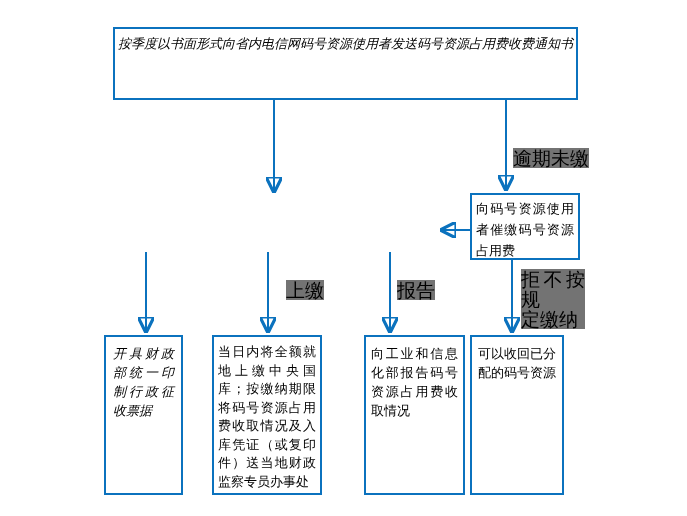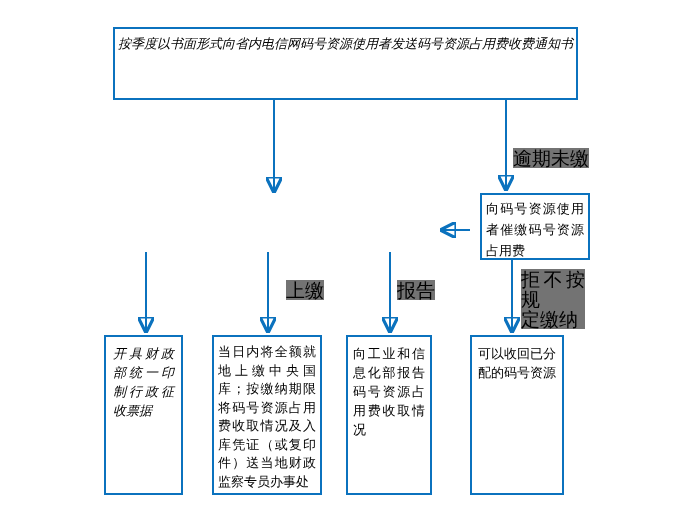--- a/index.html
+++ b/index.html
@@ -29,36 +29,35 @@
   .node-collect{
     left:113px;top:195px;width:324px;height:57px;
     text-align:center;
     padding-top:7px;
   }
   .node-urge{
     left:470px;top:193px;width:110px;height:67px;
     padding:3px 4px 0 4px;
     line-height:21px;
     text-align:justify;
-    margin-left:10px;
   }
   .node-receipt{
     left:104px;top:335px;width:79px;height:160px;
     padding:7px 7px 0 7px;
     text-align:justify;
     font-style:italic;
   }
   .node-treasury{
     left:212px;top:335px;width:110px;height:160px;
     padding:6px 4px 0 4px;
     line-height:18.5px;
     text-align:justify;
   }
   .node-report{
-    left:346px;top:335px;width:86px;height:160px;
+    left:364px;top:335px;width:101px;height:160px;
     padding:7px 5px 0 5px;
     text-align:justify;
   }
   .node-reclaim{
     left:470px;top:335px;width:94px;height:160px;
     padding:7px 6px 0 6px;
     text-align:justify;
   }
   .edge-label{
     position:absolute;

